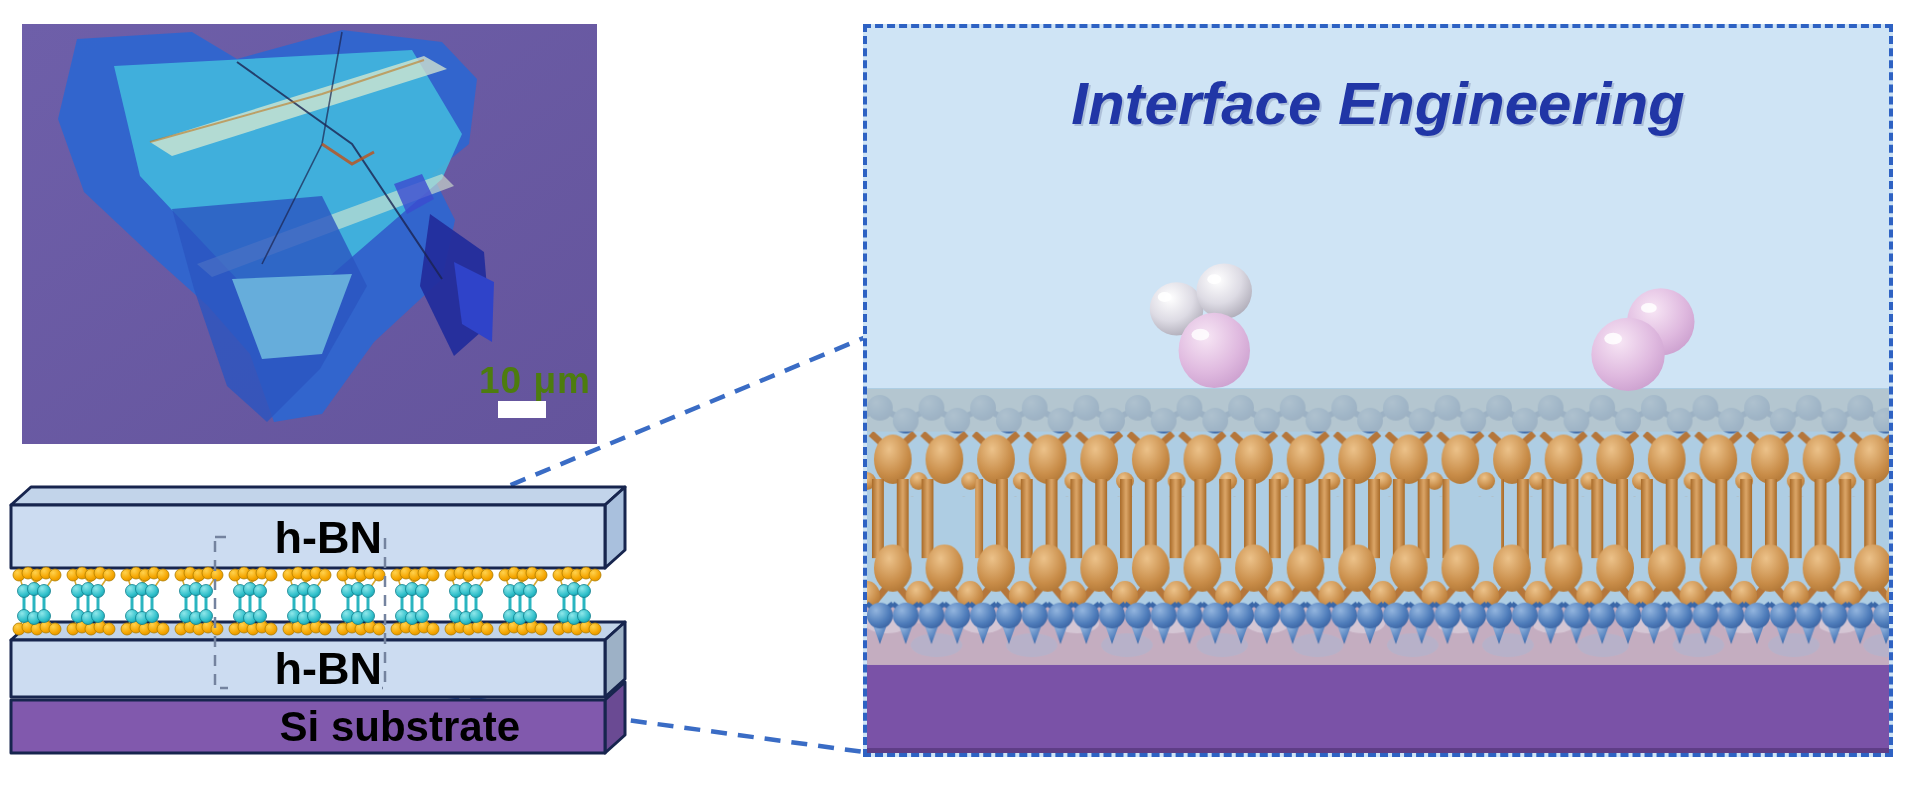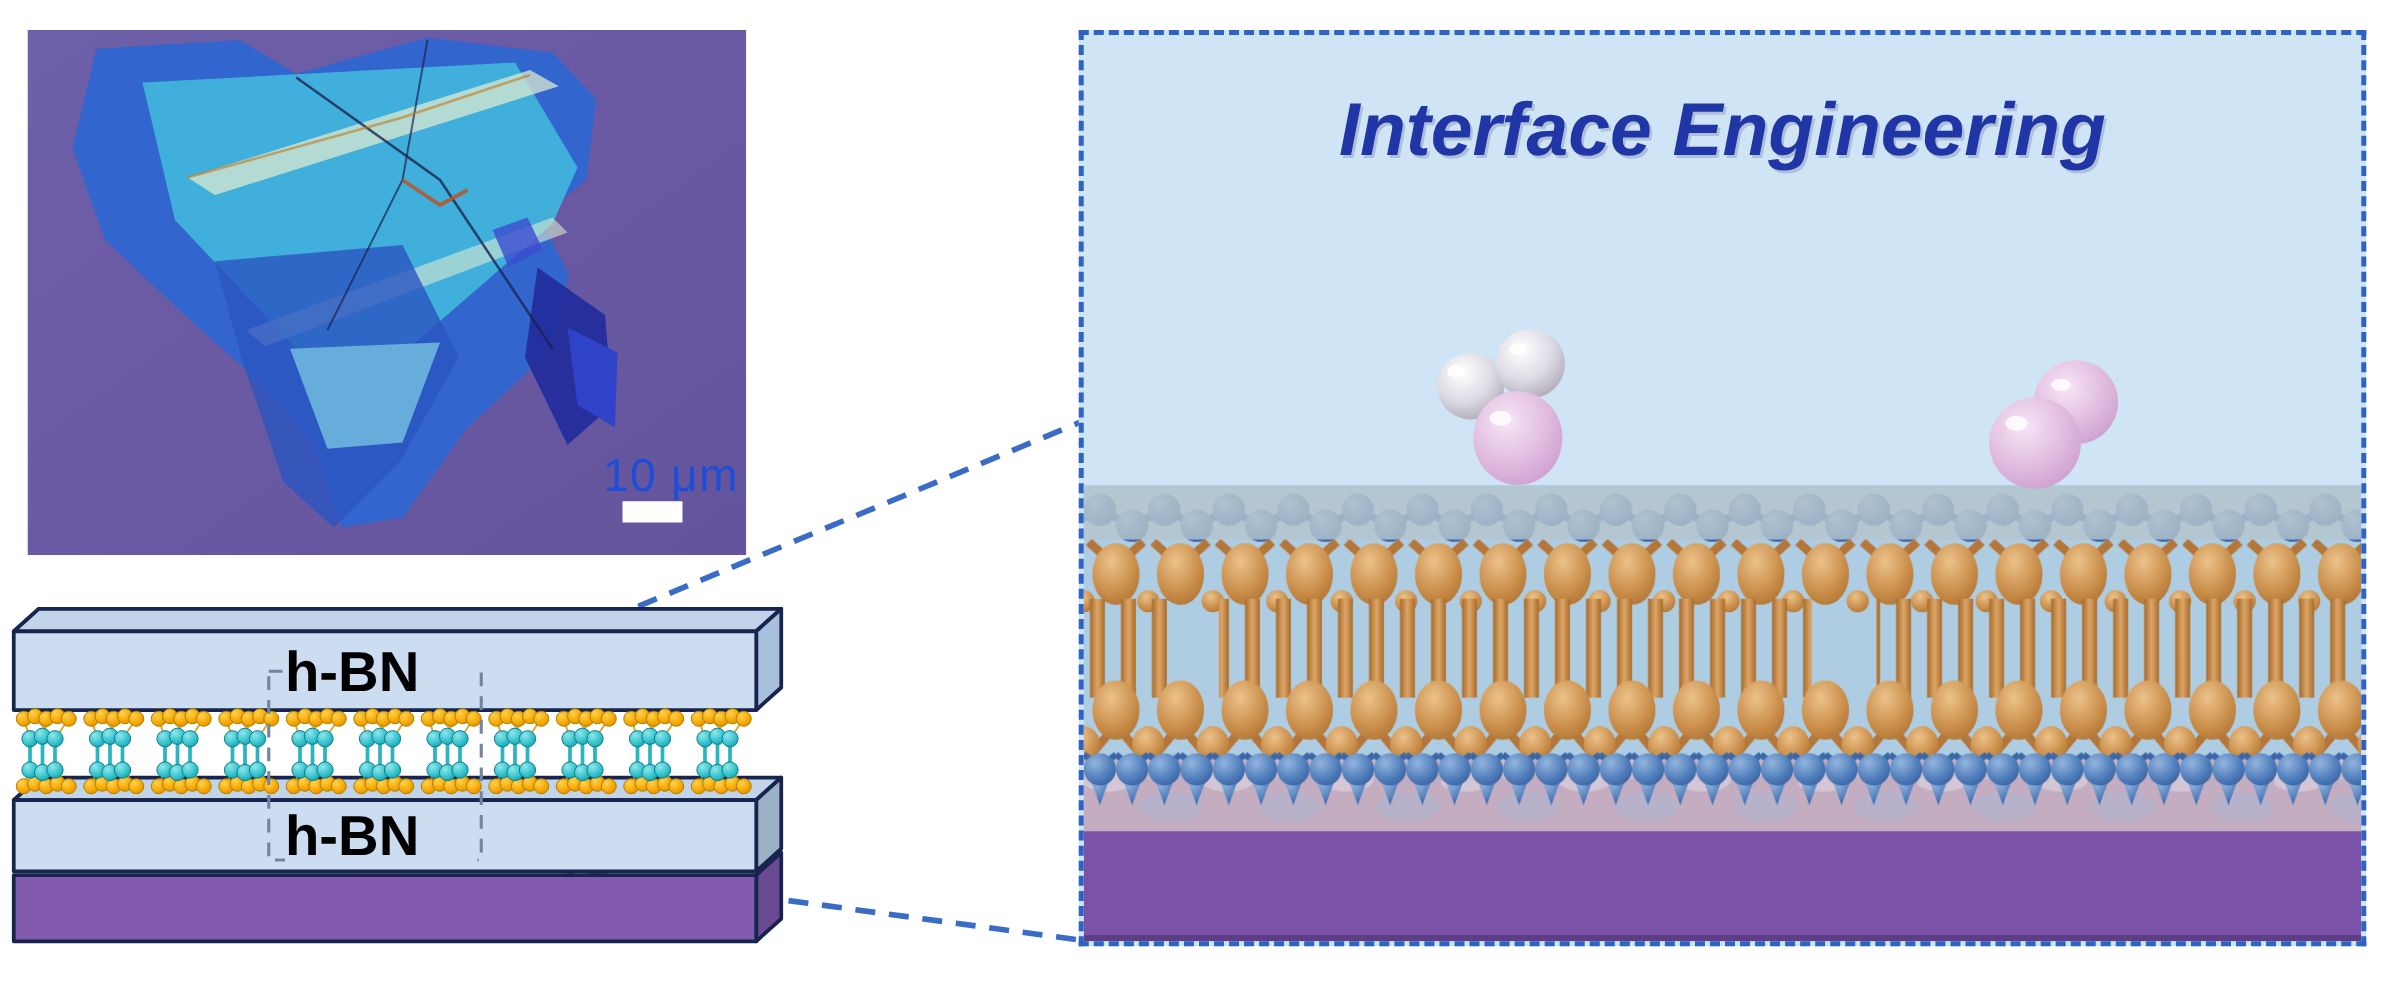--- a/index.html
+++ b/index.html
@@ -1,25 +1,25 @@
 <!DOCTYPE html>
 <html><head>
 <meta charset="utf-8">
 <style>
   html,body{margin:0;padding:0;background:#ffffff;}
   .stage{position:relative;width:1920px;height:788px;overflow:hidden;
          font-family:"Liberation Sans",sans-serif;background:#ffffff;}
   .abs{position:absolute;}
   
   .micrograph{left:22px;top:24px;width:575px;height:420px;}
-  .scalebar-label{right:6px;top:336px;color:#1d4ed8;font-weight:normal;
+  .scalebar-label{right:6px;top:336px;color:#4d7c0f;font-weight:bold;
                   font-size:37px;letter-spacing:1px;}
   .scalebar{left:476px;top:377px;width:48px;height:17px;background:#ffffff;}
   
-  .schem-label{color:#000000;font-weight:bold;text-align:left;line-height:1.05;}
+  .schem-label{color:#000000;font-weight:bold;text-align:right;line-height:1.05;}
   .hbn-top{left:228px;top:514px;width:154px;font-size:45px;background:#ccdcf1;}
   .hbn-bottom{left:228px;top:645px;width:154px;font-size:45px;background:#ccdcf1;}
   .si-label{left:90px;top:705px;width:430px;font-size:42px;background:transparent;}
   
   .zoom-panel{left:863px;top:24px;width:1030px;height:733px;box-sizing:border-box;
               border:4px dashed #2e62c3;background:#cfe4f5;font-style:italic;}
   .panel-title{left:0;top:41px;width:100%;text-align:center;color:#2136a6;
                font-weight:bold;font-size:60px;letter-spacing:0px;
                text-shadow:2px 2px 0 rgba(20,30,90,0.18);}
   svg{display:block;}
@@ -139,20 +139,21 @@
         <use href="#acl" x="448"></use>
       <use href="#acl" x="502"></use>
         <use href="#acl" x="556"></use>
     </g>
 
     <rect x="215" y="57" width="170" height="151" fill="none" stroke="#74839f" stroke-width="2.5" stroke-dasharray="11 8"></rect>
   </svg>
 
   <div class="abs schem-label hbn-top">h-BN</div>
   <div class="abs schem-label hbn-bottom">h-BN</div>
+  <div class="abs schem-label si-label">Si substrate</div>
 
   <div class="abs zoom-panel">
     <svg width="1022" height="725" viewBox="0 0 1030 733" preserveAspectRatio="none">
       <defs>
         <radialGradient id="bluA" cx="0.35" cy="0.3" r="0.95">
           <stop offset="0" stop-color="#93b5de"></stop>
             <stop offset="0.55" stop-color="#4e7cba"></stop>
           <stop offset="1" stop-color="#2c5190"></stop>
         </radialGradient>
         <radialGradient id="orgA" cx="0.4" cy="0.3" r="0.95">

